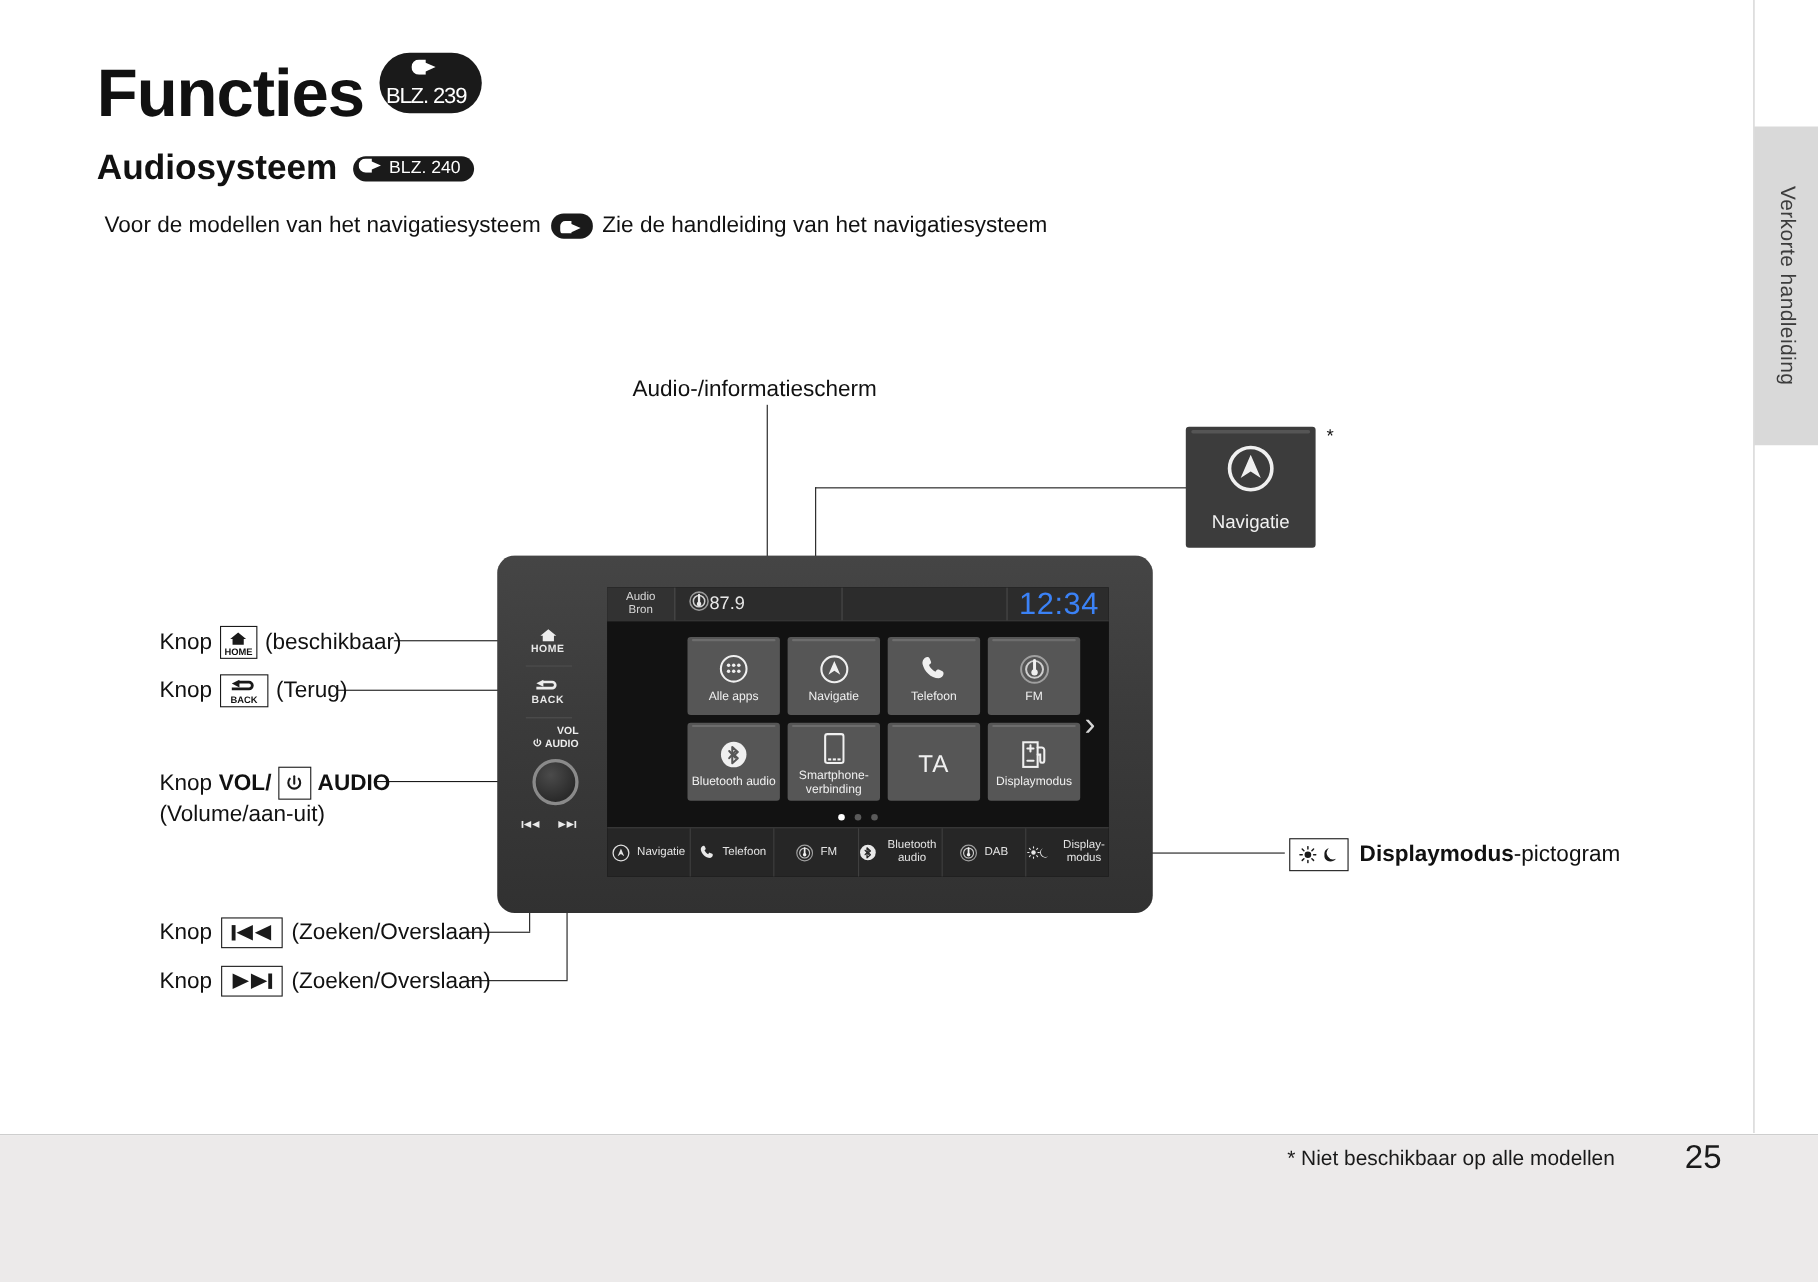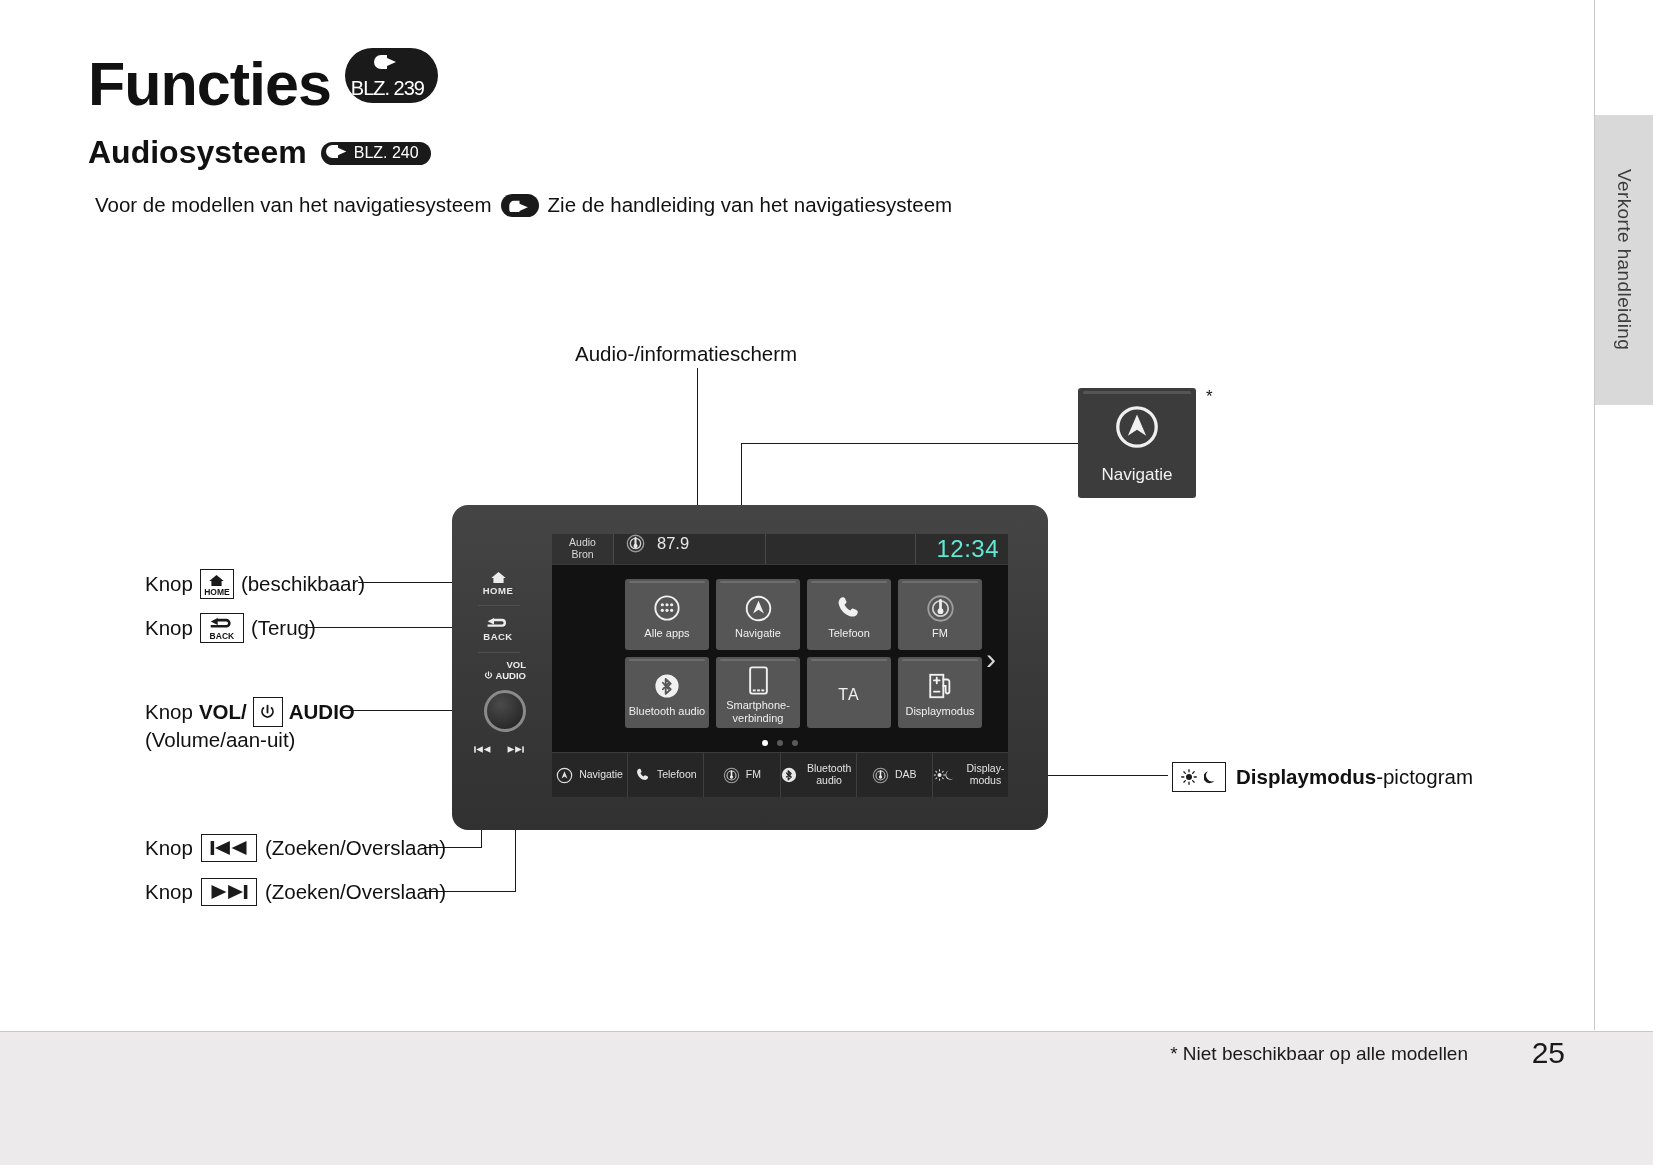--- a/index.html
+++ b/index.html
@@ -109,48 +109,48 @@
     position:absolute; left:0; top:0; right:0; height:31px;
     background:#2c2c2c; display:flex; align-items:stretch;
     border-bottom:1px solid #3a3a3a;
   }
   .src-cell{
     width:62px; display:flex; flex-direction:column; align-items:center; justify-content:center;
     color:#d8d8d8; font-size:10.5px; line-height:1.1; border-right:1px solid #4a4a4a;
     background:#323232;
   }
   .freq-cell{
-    flex:0 0 152px; display:flex; gap:12px; padding-left:12px;
+    flex:0 0 152px; display:flex; align-items:center; padding-left:12px;
     color:#e8e8e8; font-size:16.5px; border-right:1px solid #4a4a4a;
   }
   .mid-cell{ flex:1; border-right:1px solid #4a4a4a; }
   .clock-cell{
     flex:0 0 92px; display:flex; align-items:center; justify-content:flex-end; padding-right:9px;
-    color:#5eead4; font-size:24px; letter-spacing:.5px;
+    color:#3b82f6; font-size:28px; letter-spacing:.5px;
   }
   .grid-area{
     position:absolute; left:0; top:31px; right:0; bottom:45px; background:#121212;
   }
   .grid{
     position:absolute; left:73px; top:14px; display:grid;
     grid-template-columns:repeat(4,84px); grid-template-rows:repeat(2,71px);
     gap:7px 7px;
   }
   .tile{
     background:#565656; border-radius:3px; position:relative;
     display:flex; flex-direction:column; align-items:center; justify-content:center;
     color:#f0f0f0; padding-top:4px;
   }
   .tile::before{
     content:""; position:absolute; left:4px; right:4px; top:2px; height:2px;
     background:#6d6d6d; border-radius:2px;
   }
   .tile .ico{ height:30px; display:flex; align-items:center; justify-content:center; }
   .tile .cap{ font-size:11px; line-height:1.1; text-align:center; margin-top:4px; max-width:80px;}
-  .tile.ta .big{ font-size:16px; letter-spacing:1px;}
+  .tile.ta .big{ font-size:22px; letter-spacing:1px;}
   .chevron{
     position:absolute; right:12px; top:50%; transform:translateY(-50%);
     color:#d5d5d5; font-size:30px; line-height:1;
   }
   .dots{
     position:absolute; left:0; right:0; bottom:6px; display:flex; gap:9px;
     justify-content:center; align-items:center;
   }
   .dot{ width:6px; height:6px; border-radius:50%; background:#5a5a5a; }
   .dot.on{ background:#ffffff; }

